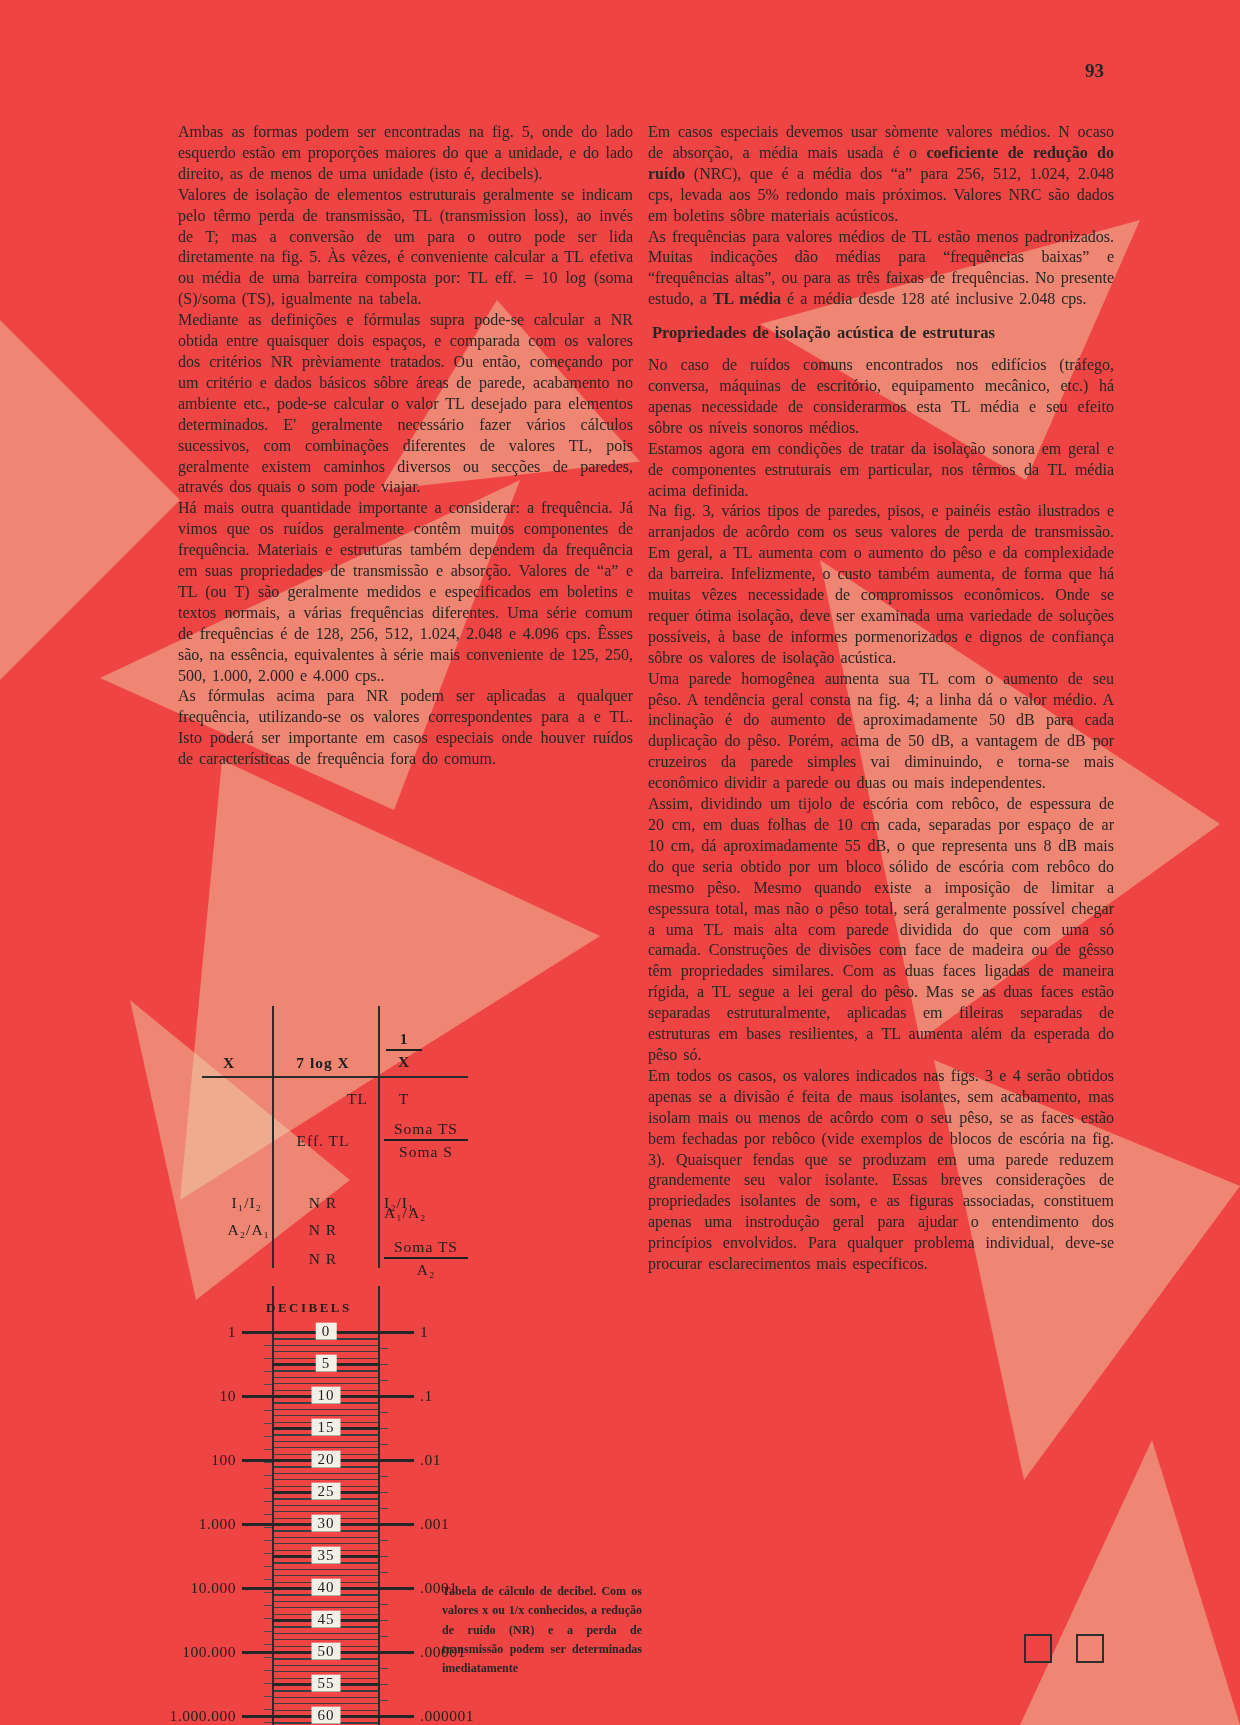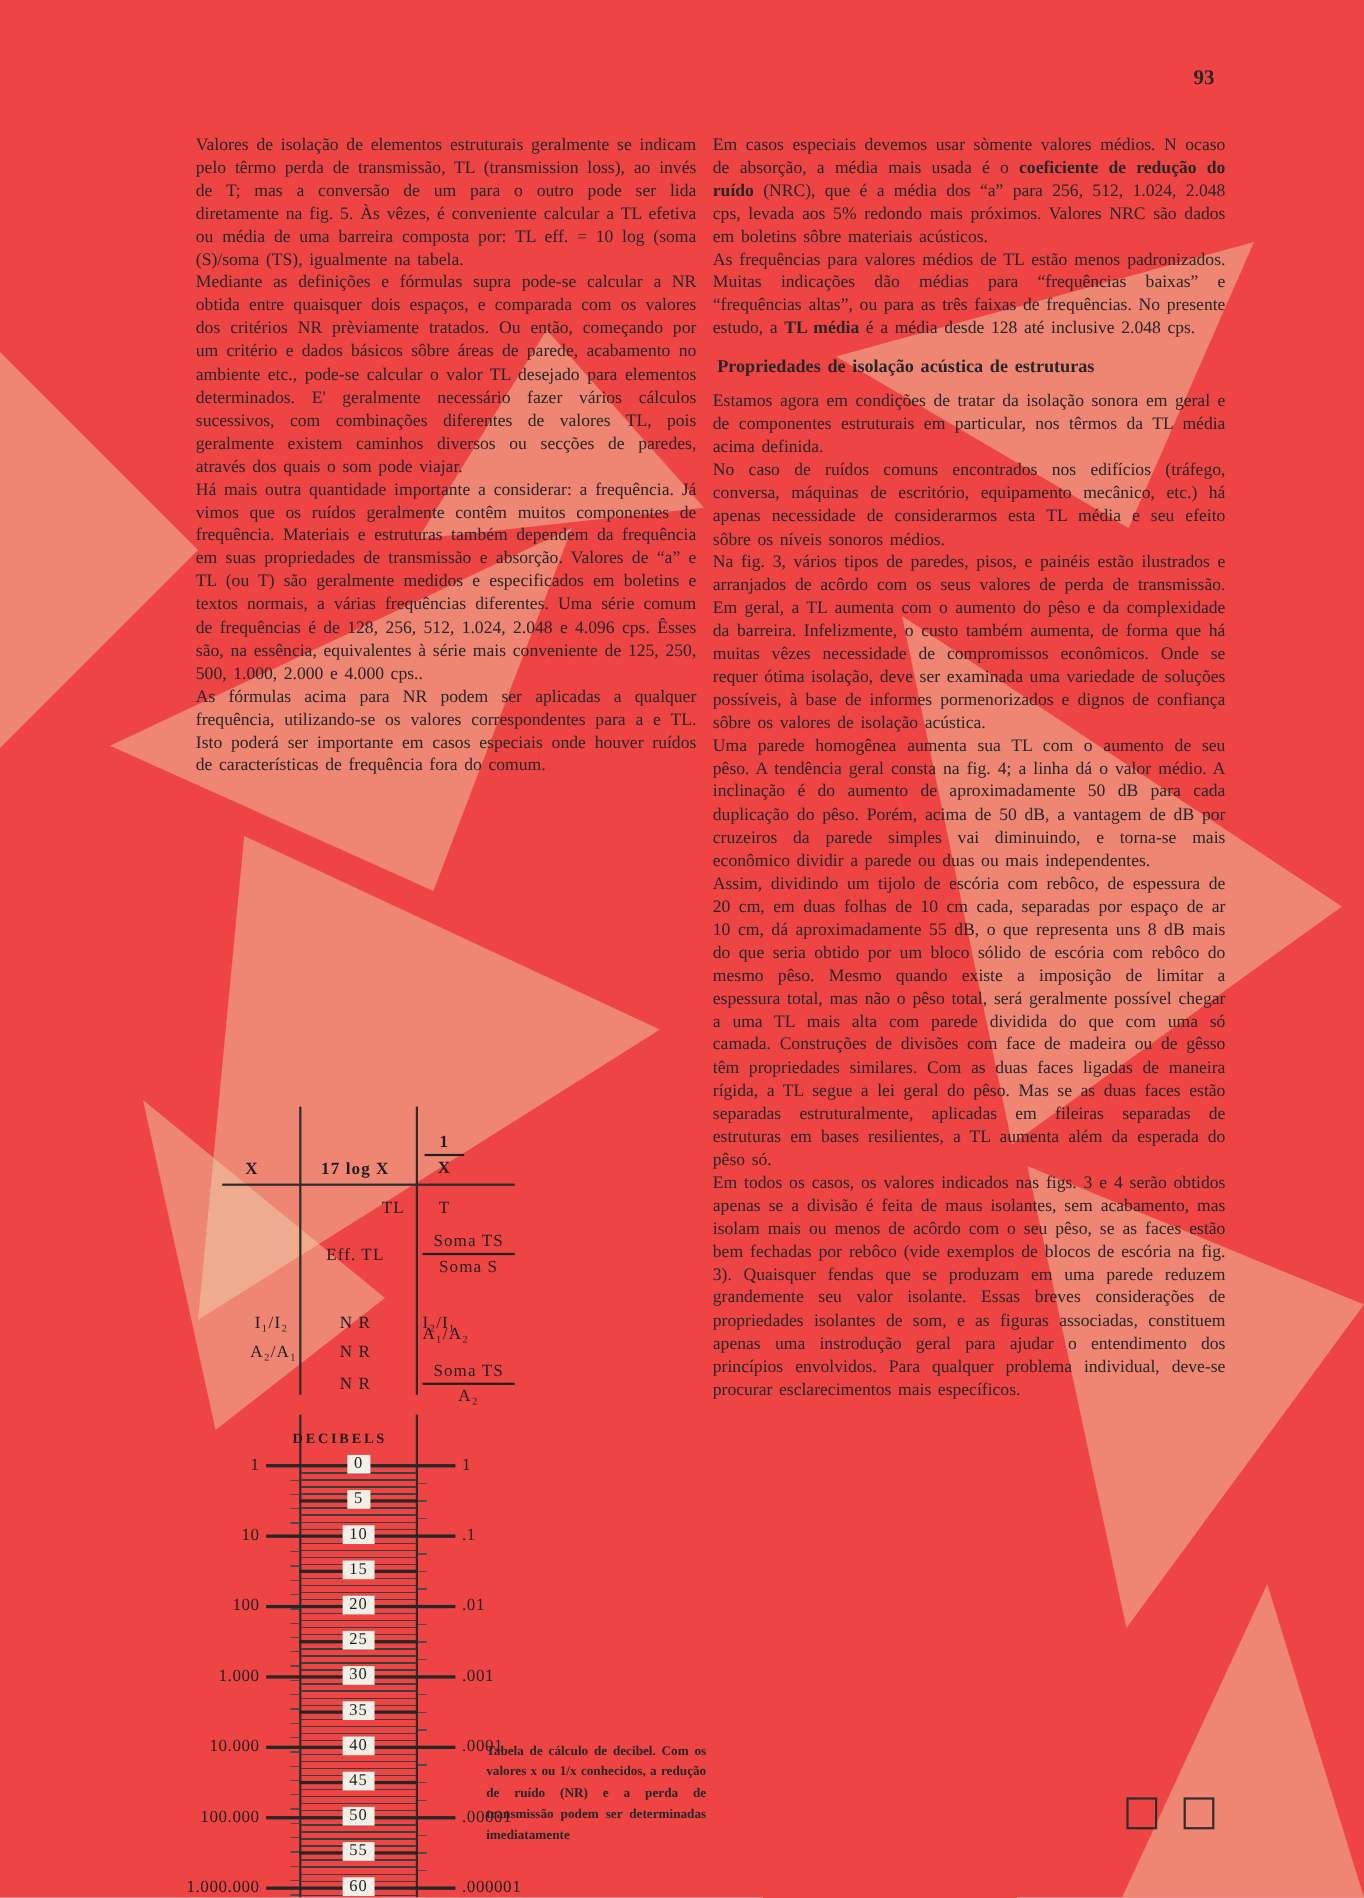--- a/index.html
+++ b/index.html
@@ -66,47 +66,48 @@
   <div class="wm" style="left:380px;top:300px;width:260px;height:190px;clip-path:polygon(0 100%,45% 0,100% 85%);"></div>
   <div class="wm" style="left:760px;top:220px;width:380px;height:260px;clip-path:polygon(0 40%,100% 0,70% 100%);"></div>
   <div class="wm" style="left:820px;top:560px;width:400px;height:480px;clip-path:polygon(0 0,100% 55%,25% 100%);"></div>
   <div class="wm" style="left:880px;top:1060px;width:360px;height:420px;clip-path:polygon(15% 0,100% 30%,40% 100%);"></div>
   <div class="wm" style="left:1020px;top:1440px;width:220px;height:285px;clip-path:polygon(0 100%,60% 0,100% 100%);"></div>
   <div class="wm" style="left:130px;top:1000px;width:220px;height:300px;clip-path:polygon(0 0,100% 60%,30% 100%);"></div>
 
   <div class="page-number">93</div>
 
   <div class="col col-left">
+    <p class="para">Ambas as formas podem ser encontradas na fig. 5, onde do lado esquerdo estão em proporções maiores do que a unidade, e do lado direito, as de menos de uma unidade (isto é, decibels).</p>
     <p class="para">Valores de isolação de elementos estruturais geralmente se indicam pelo têrmo perda de transmissão, TL (transmission loss), ao invés de T; mas a conversão de um para o outro pode ser lida diretamente na fig. 5. Às vêzes, é conveniente calcular a TL efetiva ou média de uma barreira composta por: TL eff. = 10 log (soma (S)/soma (TS), igualmente na tabela.</p>
     <p class="para">Mediante as definições e fórmulas supra pode-se calcular a NR obtida entre quaisquer dois espaços, e comparada com os valores dos critérios NR prèviamente tratados. Ou então, começando por um critério e dados básicos sôbre áreas de parede, acabamento no ambiente etc., pode-se calcular o valor TL desejado para elementos determinados. E' geralmente necessário fazer vários cálculos sucessivos, com combinações diferentes de valores TL, pois geralmente existem caminhos diversos ou secções de paredes, através dos quais o som pode viajar.</p>
     <p class="para">Há mais outra quantidade importante a considerar: a frequência. Já vimos que os ruídos geralmente contêm muitos componentes de frequência. Materiais e estruturas também dependem da frequência em suas propriedades de transmissão e absorção. Valores de “a” e TL (ou T) são geralmente medidos e especificados em boletins e textos normais, a várias frequências diferentes. Uma série comum de frequências é de 128, 256, 512, 1.024, 2.048 e 4.096 cps. Êsses são, na essência, equivalentes à série mais conveniente de 125, 250, 500, 1.000, 2.000 e 4.000 cps..</p>
     <p class="para">As fórmulas acima para NR podem ser aplicadas a qualquer frequência, utilizando-se os valores correspondentes para a e TL. Isto poderá ser importante em casos especiais onde houver ruídos de características de frequência fora do comum.</p>
   </div>
 
   <div class="col col-right">
     <p class="para"><span>Em casos especiais devemos usar sòmente valores médios. N ocaso de absorção, a média mais usada é o </span><span class="b">coeficiente de redução do ruído</span><span> (NRC), que é a média dos “a” para 256, 512, 1.024, 2.048 cps, levada aos 5% redondo mais próximos. Valores NRC são dados em boletins sôbre materiais acústicos.</span></p>
     <p class="para"><span>As frequências para valores médios de TL estão menos padronizados. Muitas indicações dão médias para “frequências baixas” e “frequências altas”, ou para as três faixas de frequências. No presente estudo, a </span><span class="b">TL média</span><span> é a média desde 128 até inclusive 2.048 cps.</span></p>
     <p class="heading">Propriedades de isolação acústica de estruturas</p>
+    <p class="para">No caso de ruídos comuns encontrados nos edifícios (tráfego, conversa, máquinas de escritório, equipamento mecânico, etc.) há apenas necessidade de considerarmos esta TL média e seu efeito sôbre os níveis sonoros médios.</p>
     <p class="para">Estamos agora em condições de tratar da isolação sonora em geral e de componentes estruturais em particular, nos têrmos da TL média acima definida.</p>
-    <p class="para">No caso de ruídos comuns encontrados nos edifícios (tráfego, conversa, máquinas de escritório, equipamento mecânico, etc.) há apenas necessidade de considerarmos esta TL média e seu efeito sôbre os níveis sonoros médios.</p>
     <p class="para">Na fig. 3, vários tipos de paredes, pisos, e painéis estão ilustrados e arranjados de acôrdo com os seus valores de perda de transmissão. Em geral, a TL aumenta com o aumento do pêso e da complexidade da barreira. Infelizmente, o custo também aumenta, de forma que há muitas vêzes necessidade de compromissos econômicos. Onde se requer ótima isolação, deve ser examinada uma variedade de soluções possíveis, à base de informes pormenorizados e dignos de confiança sôbre os valores de isolação acústica.</p>
     <p class="para">Uma parede homogênea aumenta sua TL com o aumento de seu pêso. A tendência geral consta na fig. 4; a linha dá o valor médio. A inclinação é do aumento de aproximadamente 50 dB para cada duplicação do pêso. Porém, acima de 50 dB, a vantagem de dB por cruzeiros da parede simples vai diminuindo, e torna-se mais econômico dividir a parede ou duas ou mais independentes.</p>
     <p class="para">Assim, dividindo um tijolo de escória com rebôco, de espessura de 20 cm, em duas folhas de 10 cm cada, separadas por espaço de ar 10 cm, dá aproximadamente 55 dB, o que representa uns 8 dB mais do que seria obtido por um bloco sólido de escória com rebôco do mesmo pêso. Mesmo quando existe a imposição de limitar a espessura total, mas não o pêso total, será geralmente possível chegar a uma TL mais alta com parede dividida do que com uma só camada. Construções de divisões com face de madeira ou de gêsso têm propriedades similares. Com as duas faces ligadas de maneira rígida, a TL segue a lei geral do pêso. Mas se as duas faces estão separadas estruturalmente, aplicadas em fileiras separadas de estruturas em bases resilientes, a TL aumenta além da esperada do pêso só.</p>
     <p class="para">Em todos os casos, os valores indicados nas figs. 3 e 4 serão obtidos apenas se a divisão é feita de maus isolantes, sem acabamento, mas isolam mais ou menos de acôrdo com o seu pêso, se as faces estão bem fechadas por rebôco (vide exemplos de blocos de escória na fig. 3). Quaisquer fendas que se produzam em uma parede reduzem grandemente seu valor isolante. Essas breves considerações de propriedades isolantes de som, e as figuras associadas, constituem apenas uma instrodução geral para ajudar o entendimento dos princípios envolvidos. Para qualquer problema individual, deve-se procurar esclarecimentos mais específicos.</p>
   </div>
 
   <div class="figure">
 
     <div class="fig-line" style="left:94px;top:6px;width:2px;height:262px;"></div>
     <div class="fig-line" style="left:200px;top:6px;width:2px;height:262px;"></div>
     <div class="fig-line" style="left:94px;top:286px;width:2px;height:46px;"></div>
     <div class="fig-line" style="left:200px;top:286px;width:2px;height:46px;"></div>
 
     <div class="fig-text center fig-bold" style="left:16px;top:54px;width:70px;">X</div>
-    <div class="fig-text center fig-bold" style="left:96px;top:54px;width:98px;">17 log X</div>
+    <div class="fig-text center fig-bold" style="left:96px;top:54px;width:98px;">7 log X</div>
     <div class="frac fig-bold" style="left:208px;top:30px;width:36px;">
       <span class="num">1</span>
       <span class="den">X</span>
     </div>
     <div class="fig-line" style="left:24px;top:76px;width:266px;height:2px;"></div>
 
     <div class="fig-text center" style="left:100px;top:90px;width:90px;text-align:right;">TL</div>
     <div class="fig-text center" style="left:204px;top:90px;width:44px;">T</div>
 
     <div class="fig-text center" style="left:96px;top:132px;width:98px;">Eff. TL</div>

